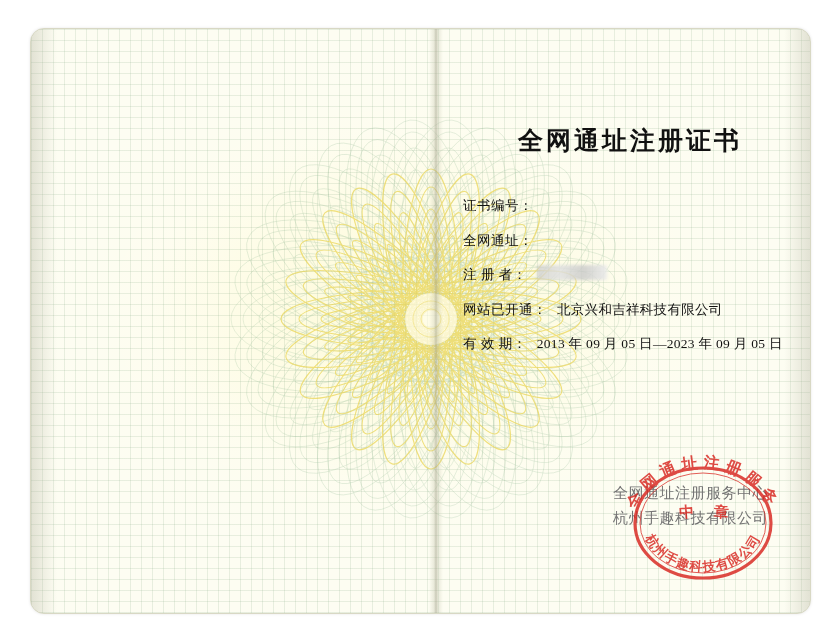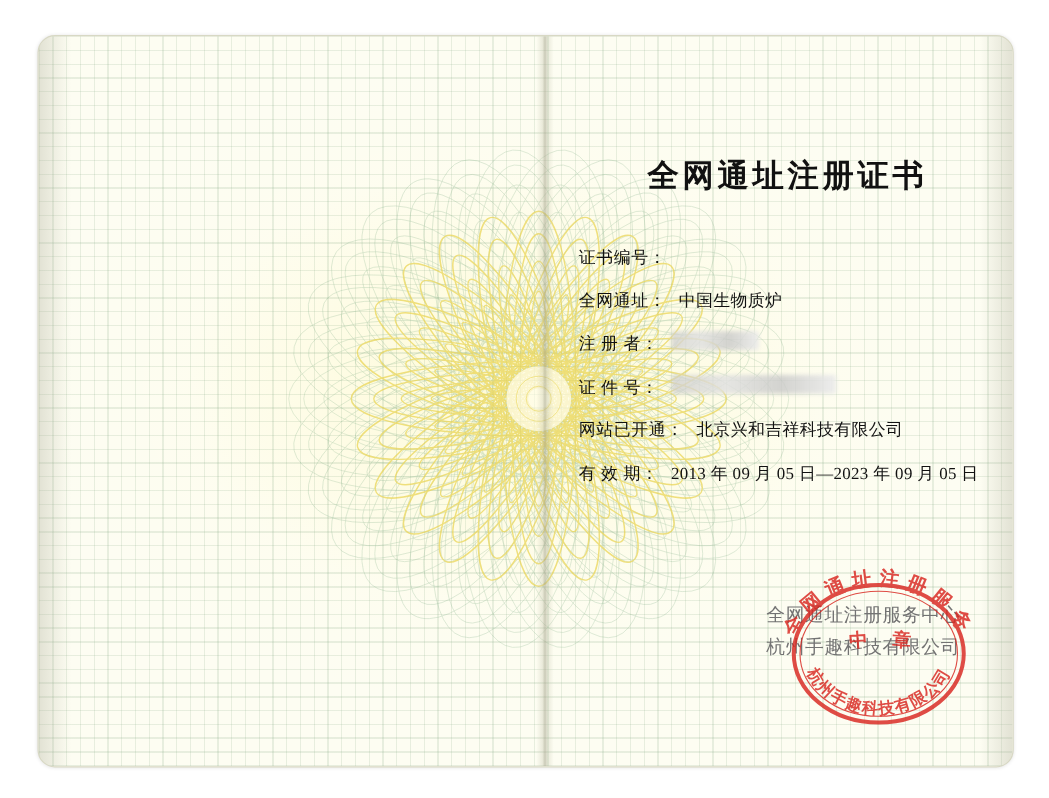--- a/index.html
+++ b/index.html
@@ -252,32 +252,27 @@
 
     <div class="content">
       <h1 class="doc-title">全网通址注册证书</h1>
 
       <div class="field-row">
         <span class="field-label">证书编号：</span>
       </div>
 
       <div class="field-row">
         <span class="field-label">全网通址：</span>
-        <span class="field-value">中国生物质炉</span>
       </div>
 
       <div class="field-row">
         <span class="field-label">注 册 者：</span>
         <span class="redacted w1"></span>
       </div>
 
-      <div class="field-row">
-        <span class="field-label">证 件 号：</span>
-        <span class="redacted w2"></span>
-      </div>
 
       <div class="field-row">
         <span class="field-label">网站已开通：</span>
         <span class="field-value">北京兴和吉祥科技有限公司</span>
       </div>
 
       <div class="field-row">
         <span class="field-label">有 效 期：</span>
         <span class="field-value">2013 年 09 月 05 日—2023 年 09 月 05 日</span>
       </div>

